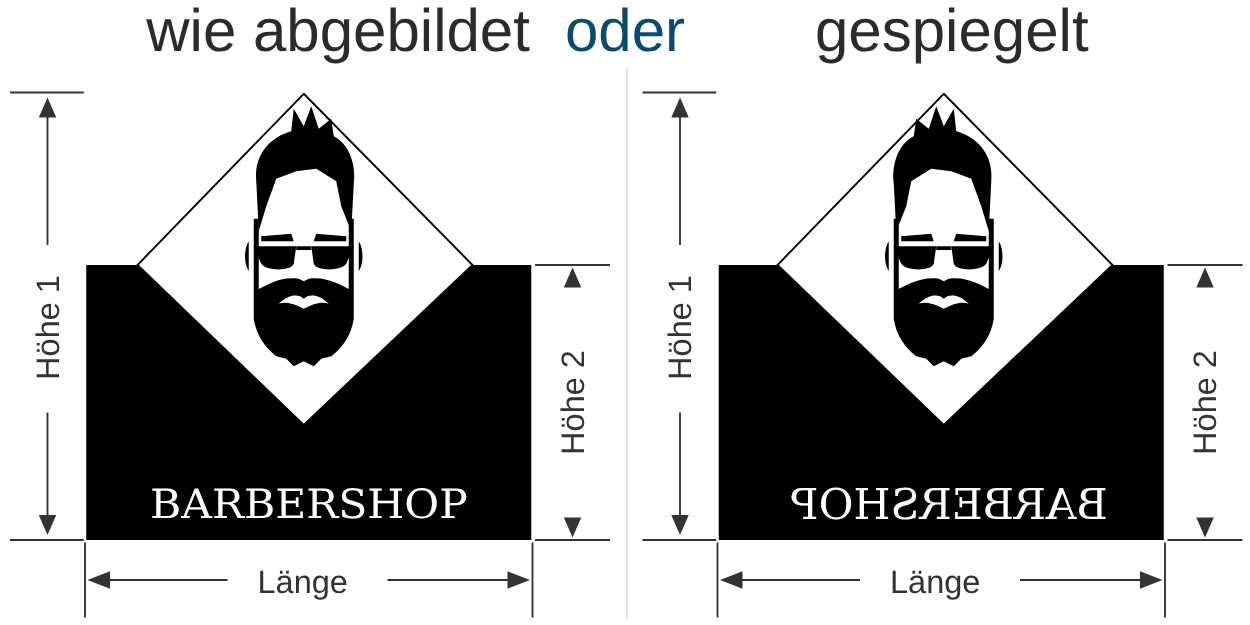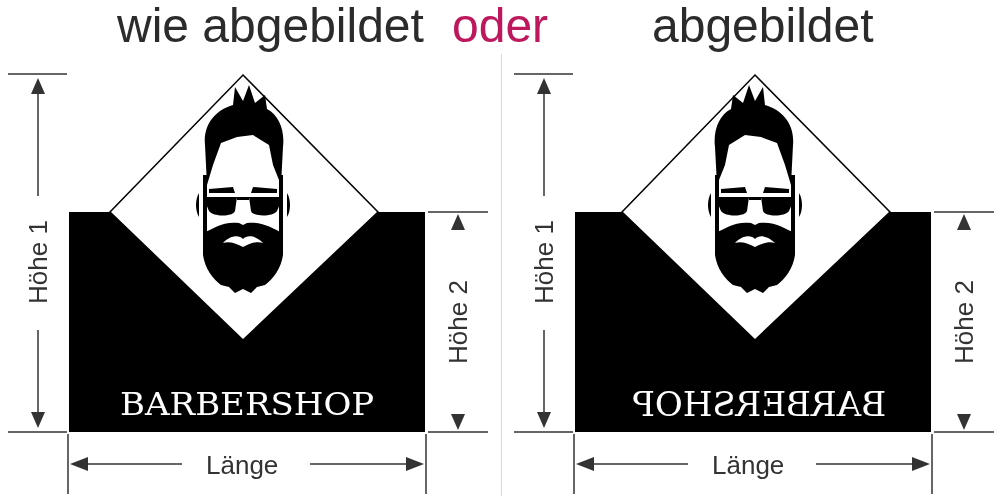--- a/index.html
+++ b/index.html
@@ -1,36 +1,36 @@
 <!DOCTYPE html>
 <html><head>
 <meta charset="utf-8">
 <style>
   html, body { margin: 0; padding: 0; background: #ffffff; }
   body { width: 1000px; height: 500px; position: relative; overflow: hidden;
          font-family: "Liberation Sans", sans-serif; }
   .title { position: absolute; top: 2px; font-size: 48px; color: #2b2b2b;
            line-height: 48px; white-space: nowrap; }
-  .title.red { color: #be185d; }
+  .title.red { color: #0c4a6e; }
   .divider { position: absolute; left: 501px; top: 54px; width: 1px; height: 442px; background: #d8d8d8; }
   .panel { position: absolute; top: 0; width: 500px; height: 500px; }
   .panel svg { position: absolute; left: 0; top: 0; }
   .dim-label { position: absolute; font-size: 26px; color: #333333; white-space: nowrap;
                background: #ffffff; padding: 0 6px; line-height: 30px; }
   .dim-label.vert { transform: translate(-50%, -50%) rotate(-90deg); }
   .brand { position: absolute; font-family: "DejaVu Serif", serif; font-size: 34px; color: #ffffff;
            letter-spacing: 0px; white-space: nowrap; line-height: 36px; transform: scaleY(0.95); }
   .brand.mirror { transform: scaleX(-1); }
 </style>
 </head>
 <body>
 
 <div class="title" style="left:117px;">wie abgebildet</div>
 <div class="title red" style="left:452px;">oder</div>
-<div class="title" style="left:652px;">abgebildet</div>
+<div class="title" style="left:652px;">gespiegelt</div>
 
 <div class="divider"></div>
 
 <div class="panel" style="left:0;">
   <svg width="500" height="500" viewBox="0 0 500 500">
     <defs>
       <g id="face">
 
         <path d="M-38,-60 C-40,-80 -28,-95 -10,-100 L-8,-118 L0,-104 L6,-120 L12,-102 L22,-110 L24,-96 C36,-90 42,-74 40,-58 L38,-20 L30,-40 L26,-60 L10,-70 L-6,-68 L-22,-62 L-30,-40 L-36,-20 Z" fill="#000"></path>
 

